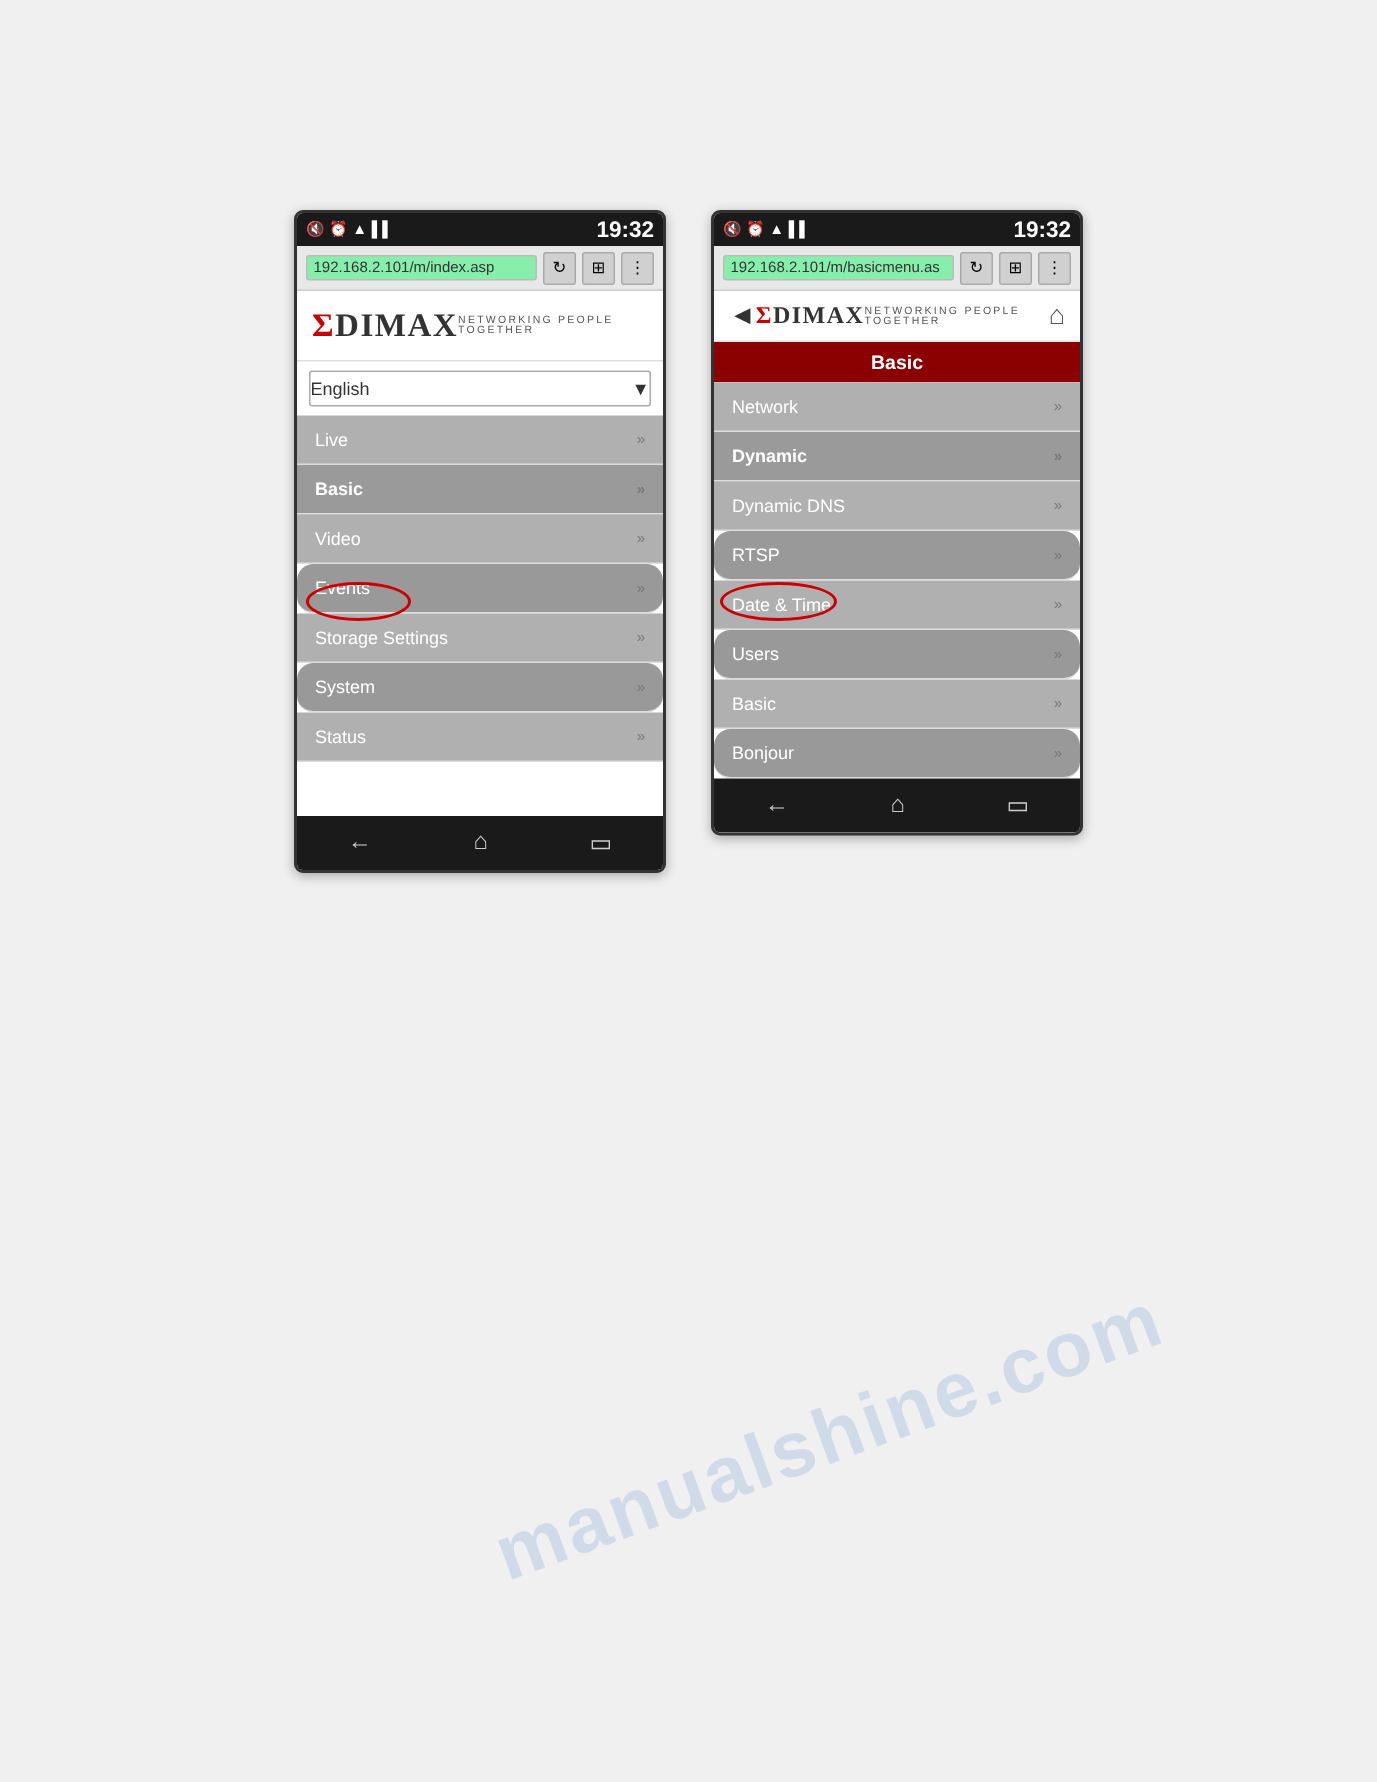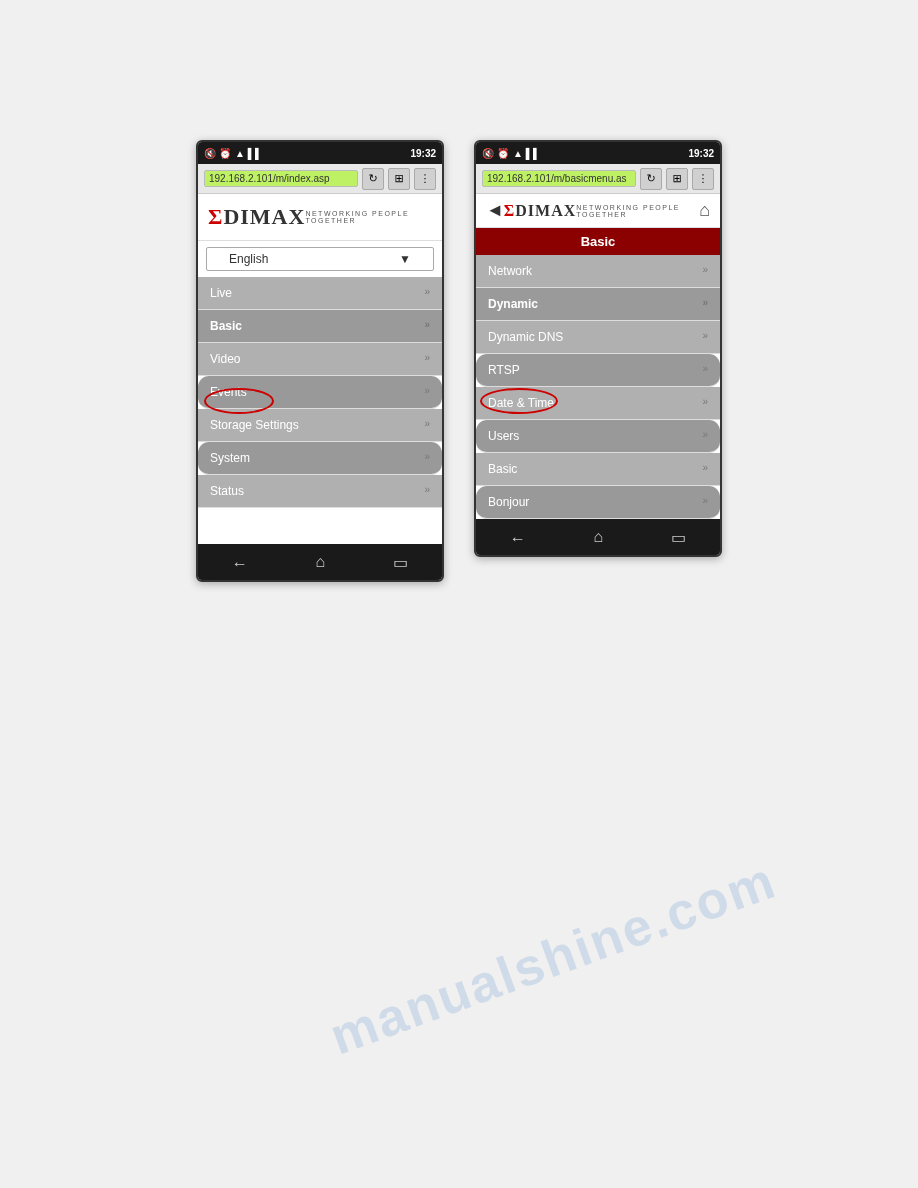--- a/index.html
+++ b/index.html
@@ -61,39 +61,39 @@
     }
     .status-bar-right {
       display: flex;
       align-items: center;
       gap: 3px;
       font-size: 10px;
       color: #fff;
     }
     .status-time {
       color: #fff;
-      font-size: 10px;
+      font-size: 15px;
       font-weight: bold;
     }
 
     
     .address-bar {
       background: #e8e8e8;
       height: 30px;
       display: flex;
       align-items: center;
       padding: 0 6px;
       gap: 4px;
       border-bottom: 1px solid #ccc;
     }
     .address-text {
       flex: 1;
       font-size: 10px;
       color: #333;
-      background: #bef264;
+      background: #86efac;
       border: 1px solid #bbb;
       padding: 2px 4px;
       border-radius: 2px;
     }
     .addr-btn {
       width: 22px;
       height: 22px;
       background: #d0d0d0;
       border: 1px solid #aaa;
       border-radius: 2px;
@@ -137,34 +137,35 @@
     .edimax-tagline {
       font-size: 7px;
       color: #555;
       letter-spacing: 1.5px;
       text-transform: uppercase;
     }
 
     
     .lang-dropdown {
       margin: 6px 8px;
-      padding: 4px 22px;
+      padding: 4px 0;
       background: #fff;
       border: 1px solid #aaa;
       border-radius: 2px;
       font-size: 12px;
       color: #333;
       display: flex;
       align-items: center;
       justify-content: space-between;
     }
 
     
     .menu-item {
       display: flex;
+      align-items: center;
       justify-content: space-between;
       padding: 9px 12px;
       border-bottom: 1px solid #ddd;
       background: #b0b0b0;
       font-size: 12px;
       color: #fff;
       cursor: pointer;
     }
     .menu-item.highlighted {
       background: #9a9a9a;

